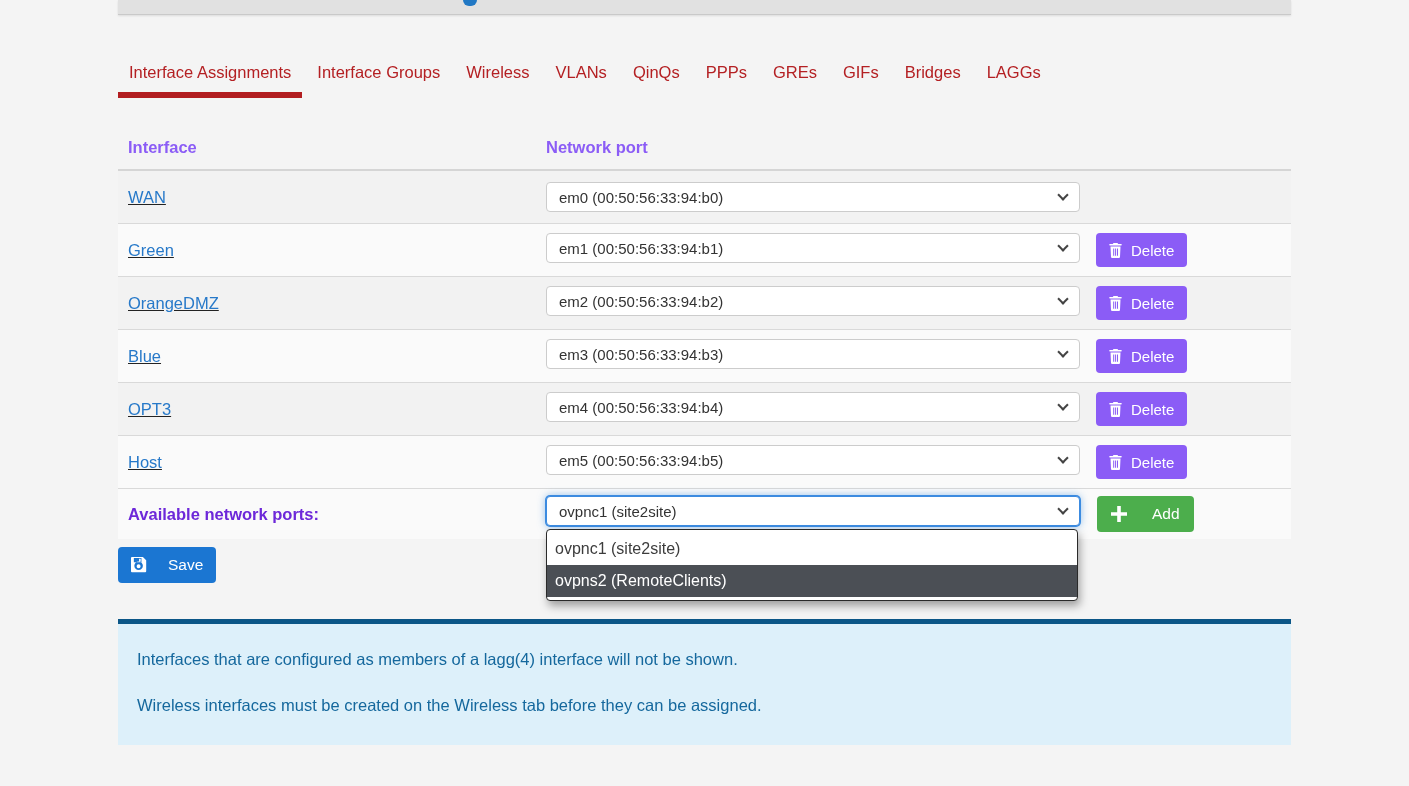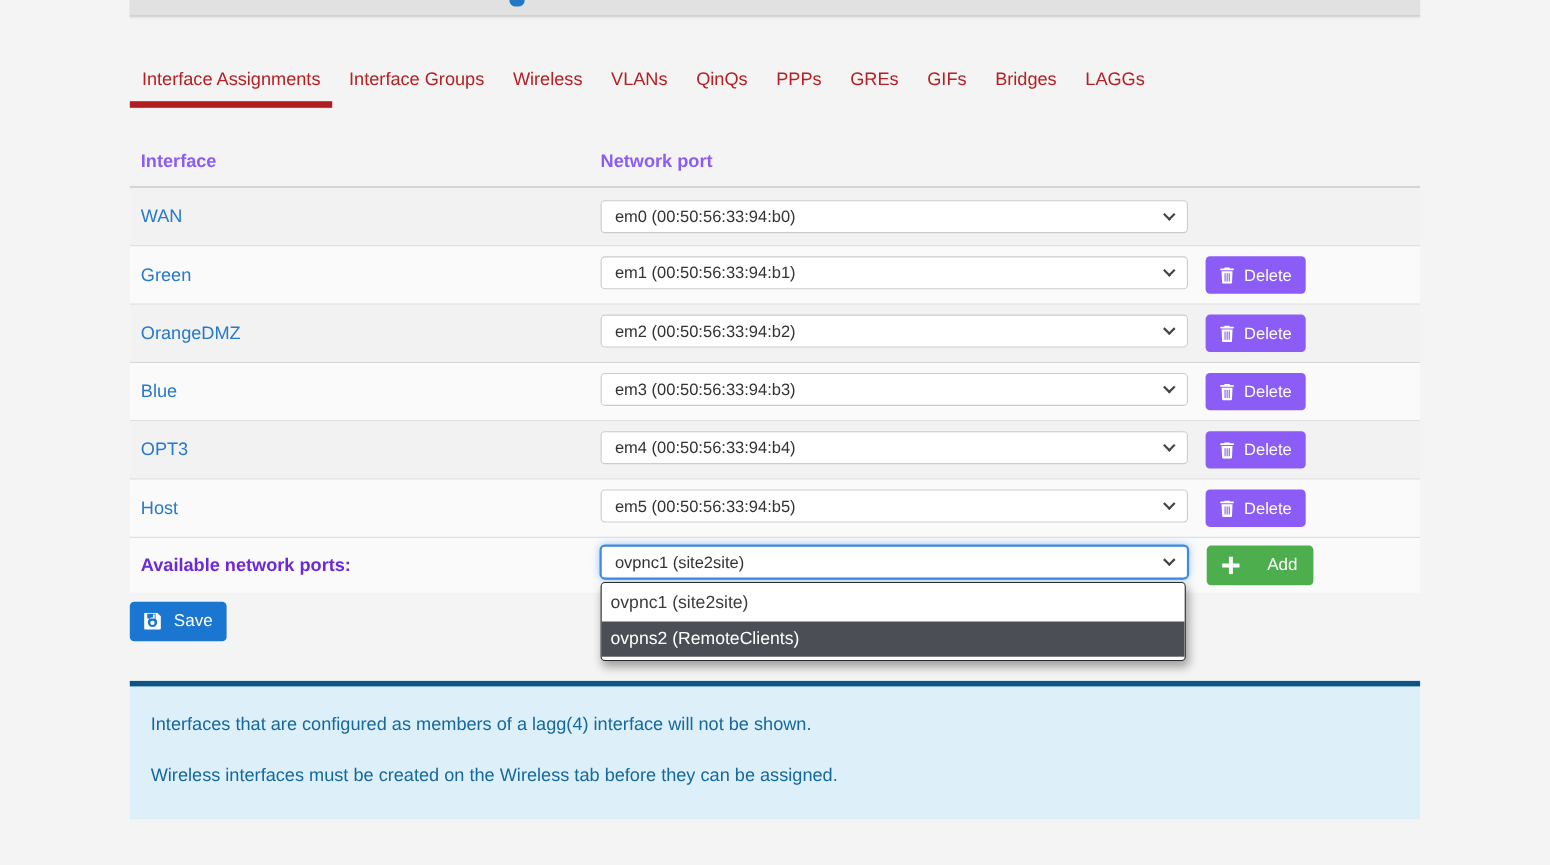--- a/index.html
+++ b/index.html
@@ -61,21 +61,21 @@
   .col-port { flex: 1; }
   .row {
     display: flex;
     align-items: center;
     height: 53px;
     padding-left: 10px;
     border-bottom: 1px solid #d9d9d9;
   }
   .row:nth-child(odd) { background: #fafafa; }
   .row:nth-child(even) { background: #f2f2f2; }
-  .iface-cell { width: 418px; }
+  .iface-cell { width: 418px; text-decoration: underline; }
   .iface-link { color: #2779c9; font-size: 16.5px; text-decoration: none; cursor: pointer; }
   .port-cell { flex: 1; display: flex; align-items: flex-start; }
 
   .select-wrap { position: relative; width: 534px; }
   select.port-select {
     width: 100%; height: 30px;
     -webkit-appearance: none; appearance: none;
     border: 1px solid #ccc; border-radius: 4px;
     background: #fff;
     font-family: inherit; font-size: 15px; color: #333;
@@ -95,21 +95,21 @@
   }
 
   .btn {
     display: inline-flex; align-items: center;
     border: none; border-radius: 4px;
     color: #fff; font-family: inherit; font-size: 15px;
     cursor: pointer;
   }
   .btn-delete { margin-left: 16px; height: 34px; padding: 0 13px; background: #8b5cf6; gap: 9px; }
   .btn-add    { margin-left: 17px; height: 36px; padding: 0 14px; background: #4cae4c; gap: 25px; font-size: 15.5px; }
-  .btn-save   { margin-top: 8px;  height: 36px; padding: 0 13px; background: #1b76d2; gap: 11px; font-size: 15.5px; }
+  .btn-save   { margin-top: 8px;  height: 36px; padding: 0 13px; background: #1b76d2; gap: 21px; font-size: 15.5px; }
 
   
   .avail-row {
     display: flex;
     align-items: center;
     height: 50px;
     padding-left: 10px;
     background: #fafafa;
   }
   .avail-label { width: 418px; font-weight: bold; font-size: 16.5px; color: #6d28d9; }

